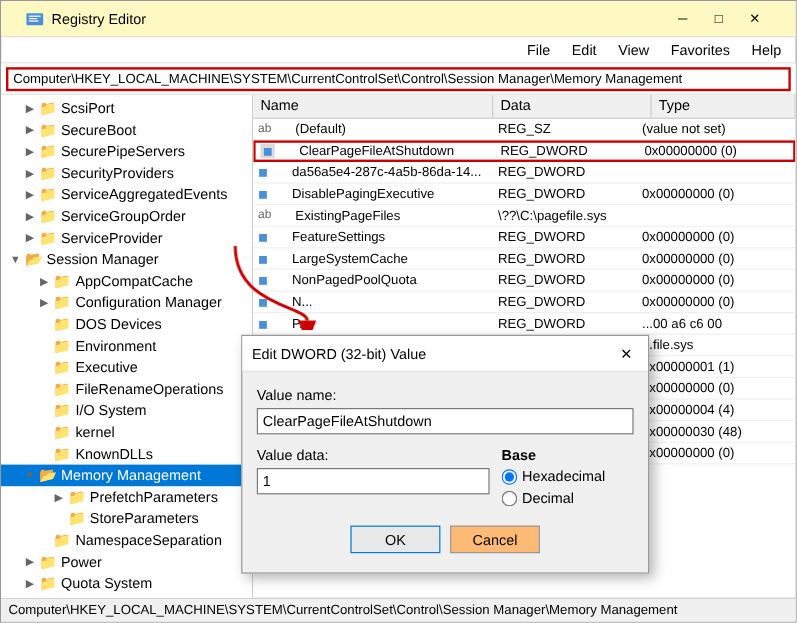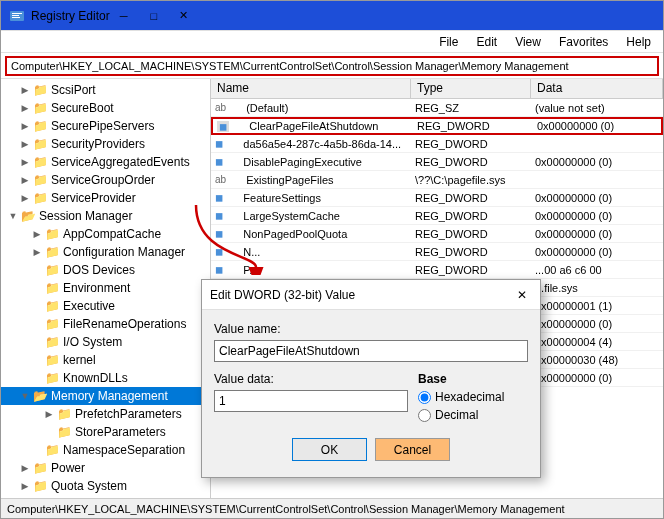--- a/index.html
+++ b/index.html
@@ -16,27 +16,27 @@
     }
     .window {
       width: 664px;
       height: 519px;
       background: #fff;
       border: 1px solid #999;
       display: flex;
       flex-direction: column;
     }
     .title-bar {
-      background: #1d4ed8;
+      background: #fef9c3;
       height: 30px;
       display: flex;
       align-items: center;
-      padding: 0 8px;
+      padding: 0 20px;
       border-bottom: 1px solid #e0e0e0;
-      justify-content: flex-start;
+      justify-content: space-between;
     }
     .title-bar-left {
       display: flex;
       align-items: center;
       gap: 6px;
     }
     .title-bar-controls {
       display: flex;
       gap: 2px;
     }
@@ -437,22 +437,22 @@
         <div class="tree-item" style="padding-left: 16px;">
 
           <span class="tree-icon folder-icon">📁</span>
           <span class="tree-label">SubSystems</span>
         </div>
       </div>
 
       <div class="detail-panel">
         <div class="detail-header">
           <div class="detail-col-header detail-col-name">Name</div>
+          <div class="detail-col-header detail-col-data">Data</div>
           <div class="detail-col-header detail-col-type">Type</div>
-          <div class="detail-col-header detail-col-data">Data</div>
         </div>
         <div class="detail-rows">
 
           <div class="detail-row">
             <div class="detail-cell detail-cell-name">
               <span style="font-size:10px; color:#666;">ab</span>
               <span>(Default)</span>
             </div>
             <div class="detail-cell detail-cell-type">REG_SZ</div>
             <div class="detail-cell detail-cell-data">(value not set)</div>

